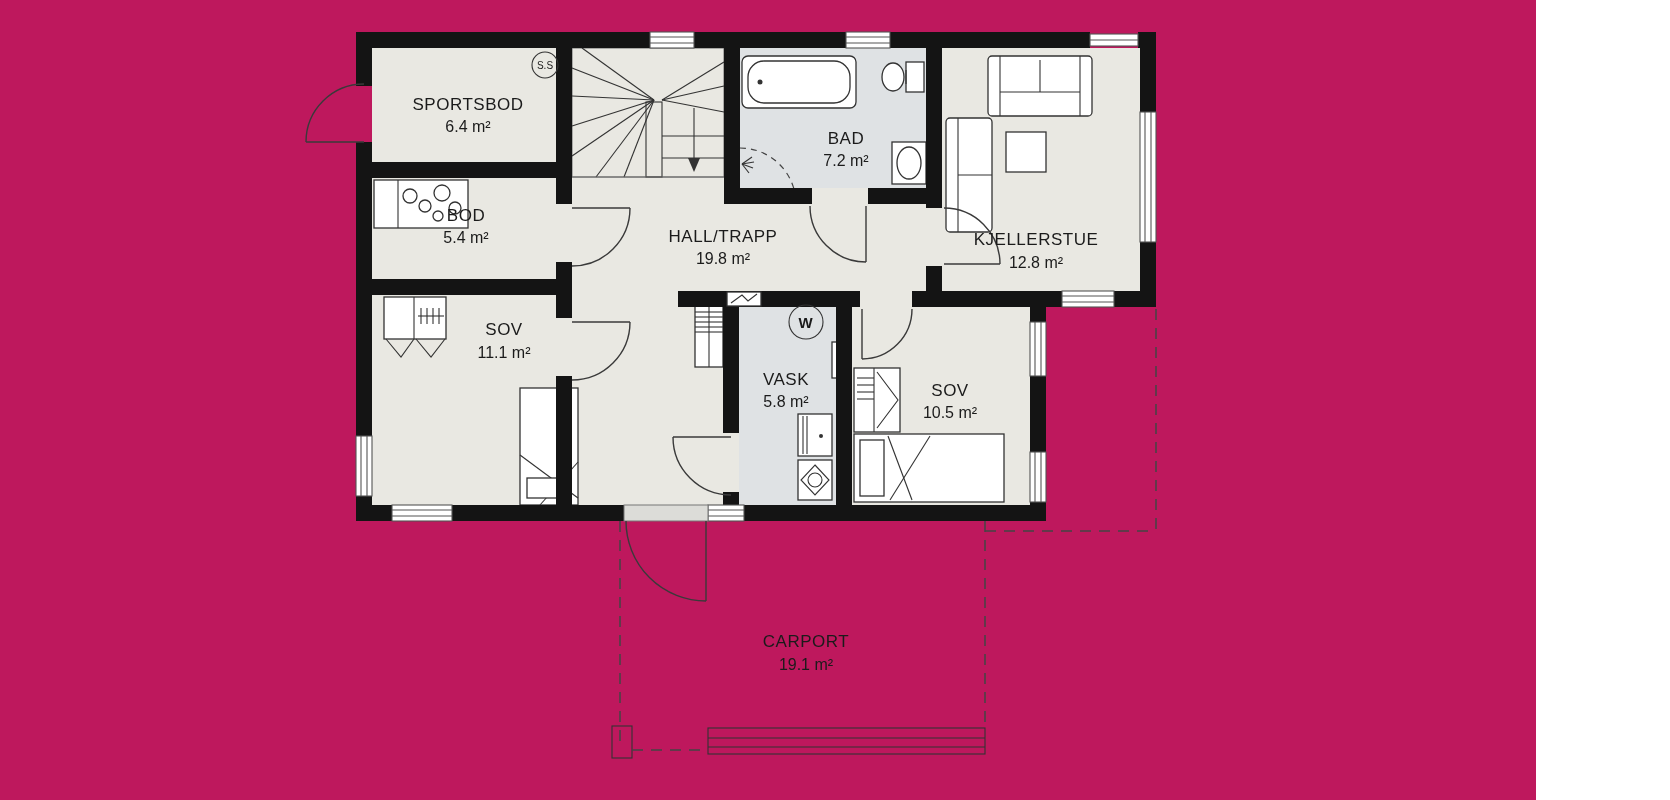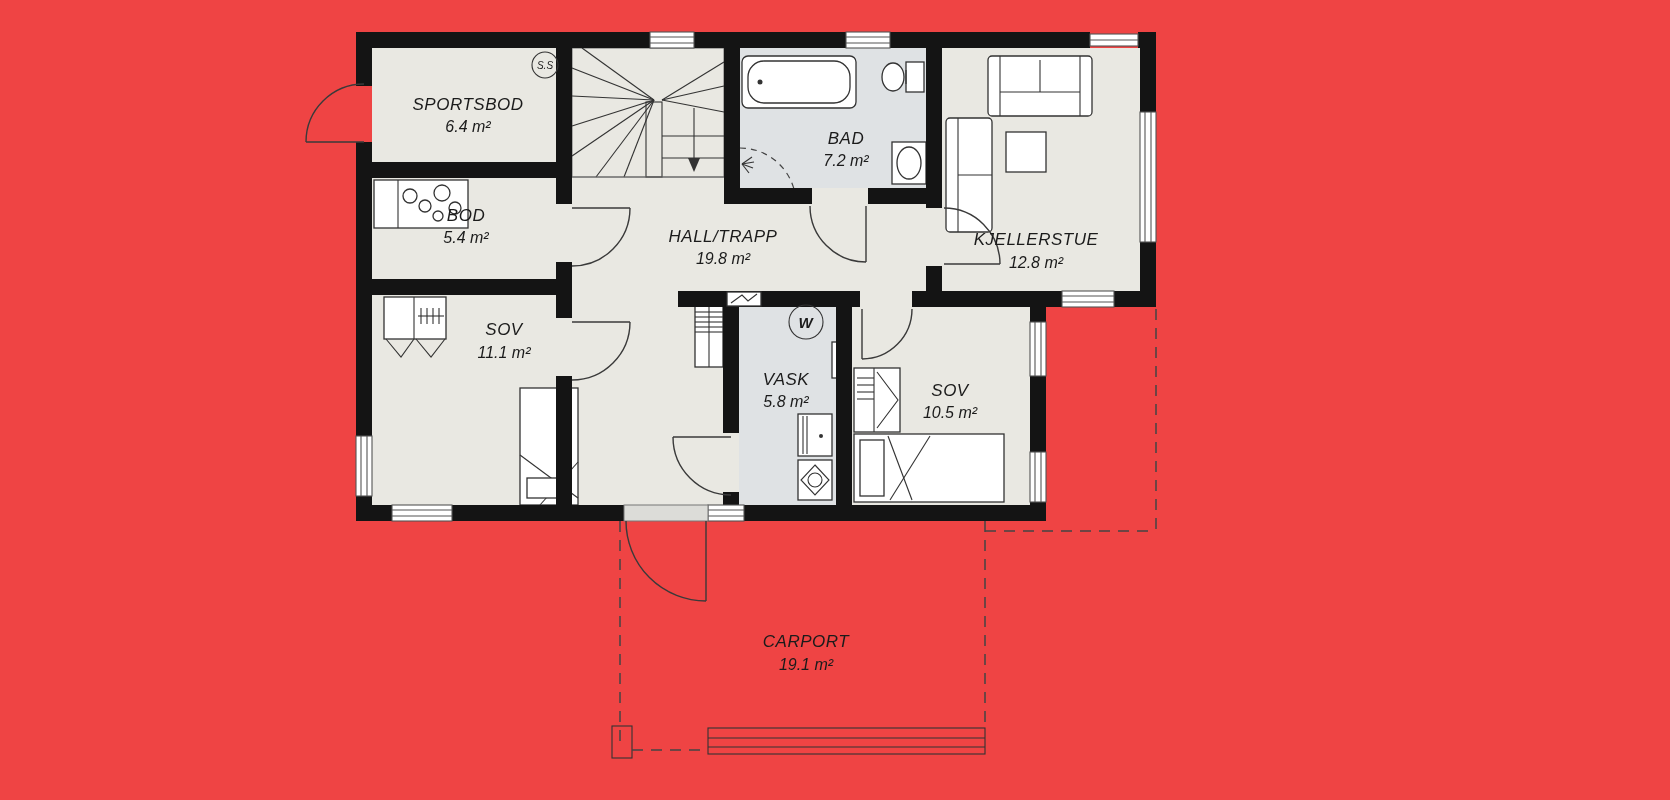--- a/index.html
+++ b/index.html
@@ -1,17 +1,17 @@
 <!DOCTYPE html>
 <html><head>
 <meta charset="utf-8">
 <style>
   html,body{margin:0;padding:0;background:#ffffff;}
-  .canvas{position:relative;width:1670px;height:800px;background:#ef4444;overflow:hidden;
-          font-family:"Liberation Sans", sans-serif;font-style:italic;}
+  .canvas{position:relative;width:1536px;height:800px;background:#be185d;overflow:hidden;
+          font-family:"Liberation Sans", sans-serif;}
   svg{display:block}
   .wall{fill:#141414;stroke:none}
   .floor{fill:#e9e8e2;stroke:none}
   .wet{fill:#dfe2e4;stroke:none}
   .ln{stroke:#3a3a3a;stroke-width:1.4;fill:none}
   .thin{stroke:#6a6a6a;stroke-width:1;fill:none}
   .furn{stroke:#333333;stroke-width:1.3;fill:#ffffff}
   .furnln{stroke:#333333;stroke-width:1.1;fill:none}
   .win{fill:#ffffff;stroke:#555555;stroke-width:1.1}
   .winln{stroke:#555555;stroke-width:1.1}

